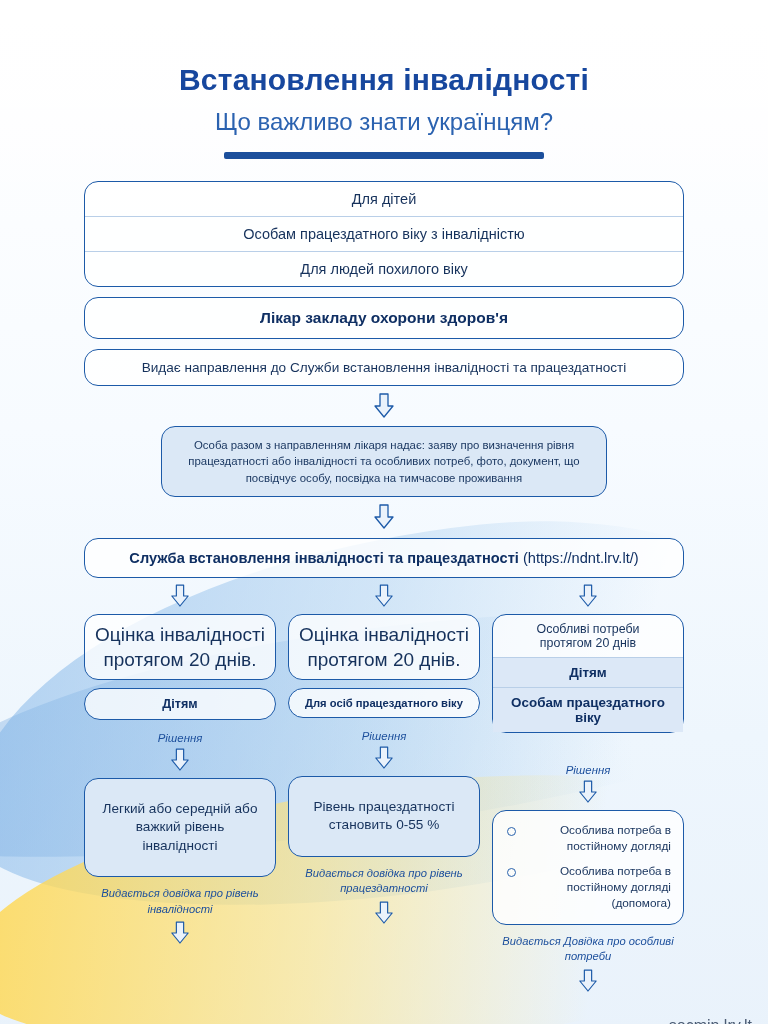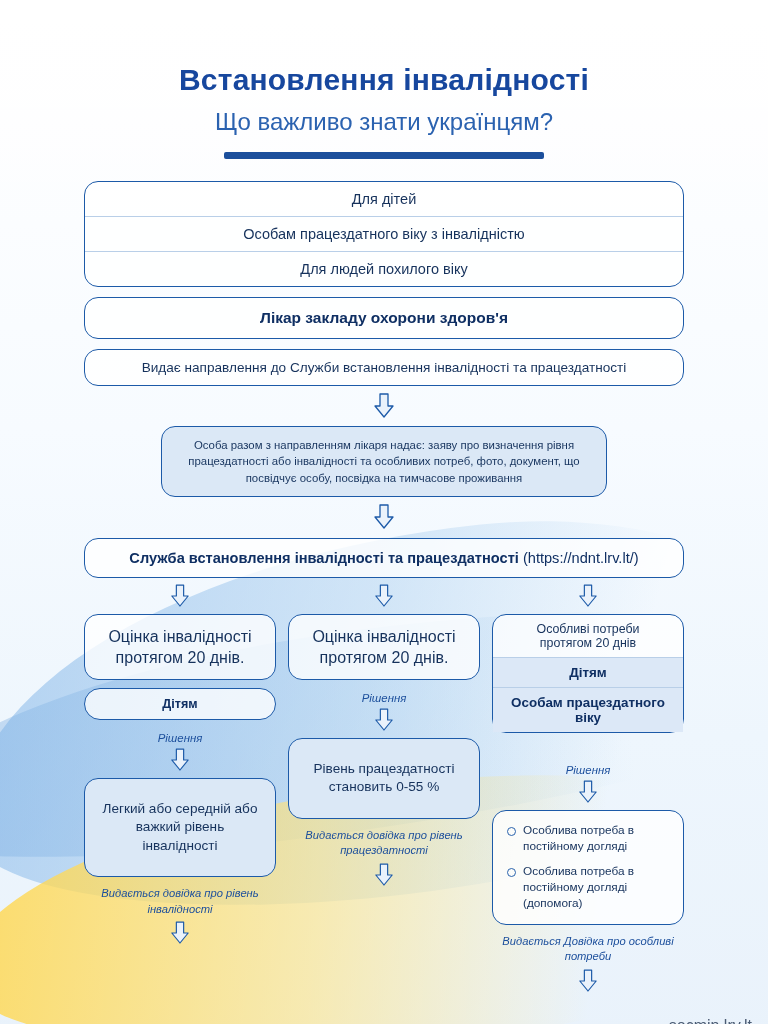--- a/index.html
+++ b/index.html
@@ -167,21 +167,21 @@
     justify-content: center;
     margin: 4px 0 6px;
   }
 
   .assessbox {
     min-height: 66px;
     display: flex;
     align-items: center;
     justify-content: center;
     text-align: center;
-    font-size: 16px;
+    font-size: 19px;
     color: #16325c;
     padding: 0 10px;
     line-height: 1.32;
   }
 
   .needs-head {
     text-align: center;
     font-size: 12.4px;
     color: #16325c;
     padding: 7px 16px;
@@ -236,20 +236,21 @@
     box-sizing: border-box;
   }
   .bullets .bi {
     display: flex;
     align-items: flex-start;
     gap: 7px;
     font-size: 11.8px;
     color: #16325c;
     line-height: 1.35;
     margin-bottom: 9px;
+    text-align: right;
   }
   .bullets .bi:last-child { margin-bottom: 0; }
   .dot {
     flex: 0 0 auto;
     width: 7px;
     height: 7px;
     margin-top: 4px;
     border: 1.4px solid #2a63ad;
     border-radius: 50%;
   }
@@ -344,20 +345,21 @@
         </div>
       </div>
 
       <div class="col">
         <div class="colarrow">
           <svg width="20" height="24" viewBox="0 0 22 26">
               <path d="M7 1 h8 v12 h5 l-9 11 l-9 -11 h5 z" fill="#eaf2fb" stroke="#1c5aa8" stroke-width="1.3" stroke-linejoin="round"></path>
             </svg>
         </div>
         <div class="box assessbox">Оцінка інвалідності протягом 20 днів.</div>
+        <div class="box pill tiny">Для осіб працездатного віку</div>
         <div class="decision-label">Рішення</div>
         <div class="colarrow">
           <svg width="20" height="24" viewBox="0 0 22 26">
               <path d="M7 1 h8 v12 h5 l-9 11 l-9 -11 h5 z" fill="#eaf2fb" stroke="#1c5aa8" stroke-width="1.3" stroke-linejoin="round"></path>
             </svg>
         </div>
         <div class="box resultbox">Рівень працездатності становить 0-55 %</div>
         <div class="issue-label">Видається довідка про рівень працездатності</div>
         <div class="colarrow">
           <svg width="20" height="24" viewBox="0 0 22 26">

